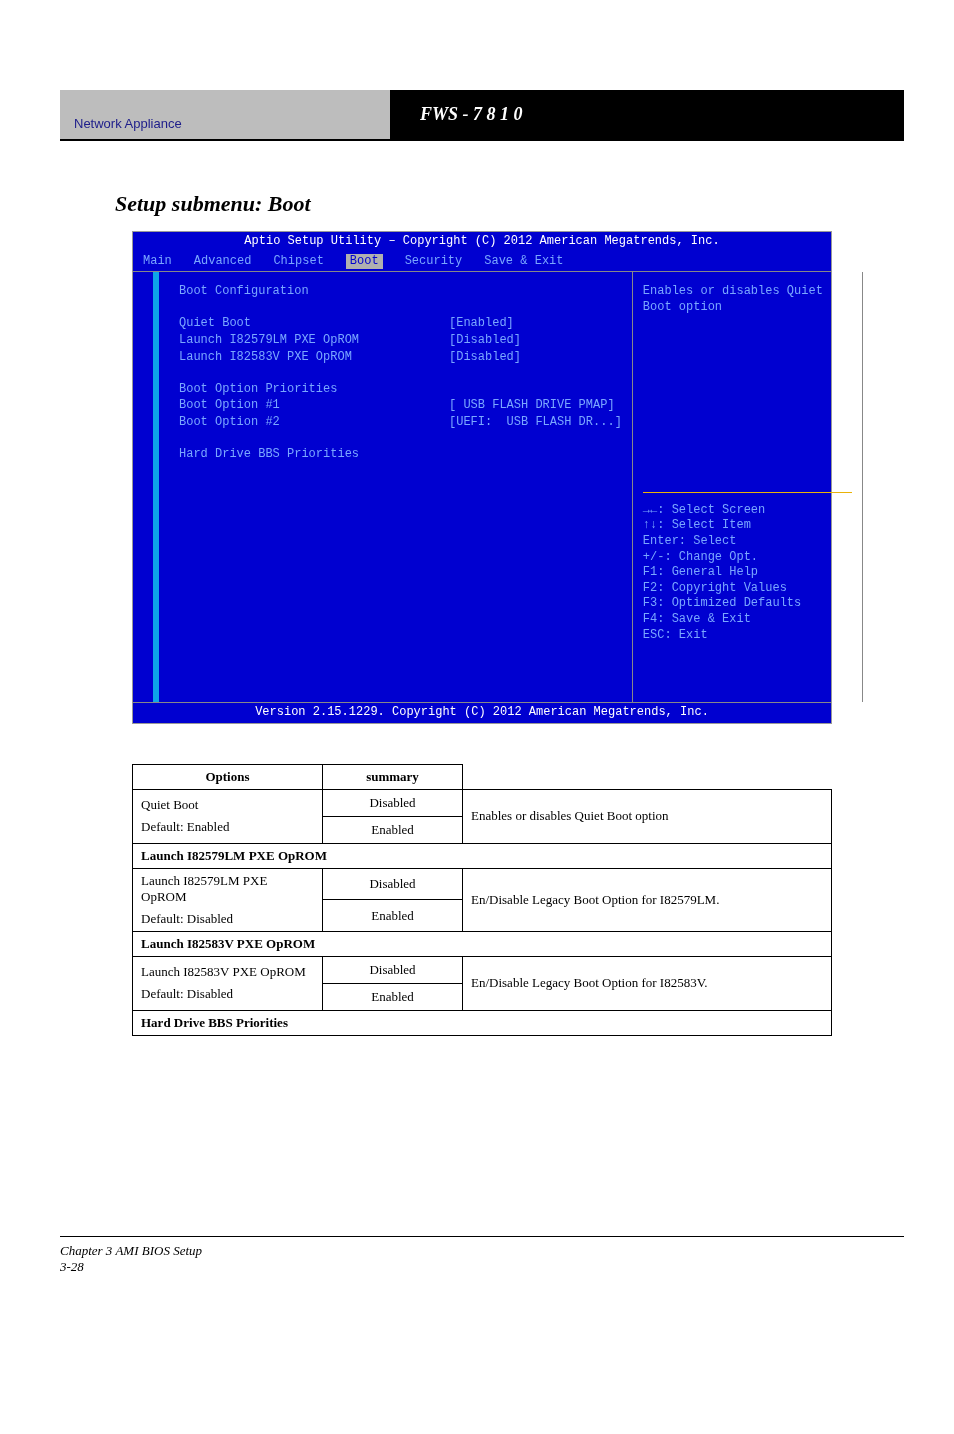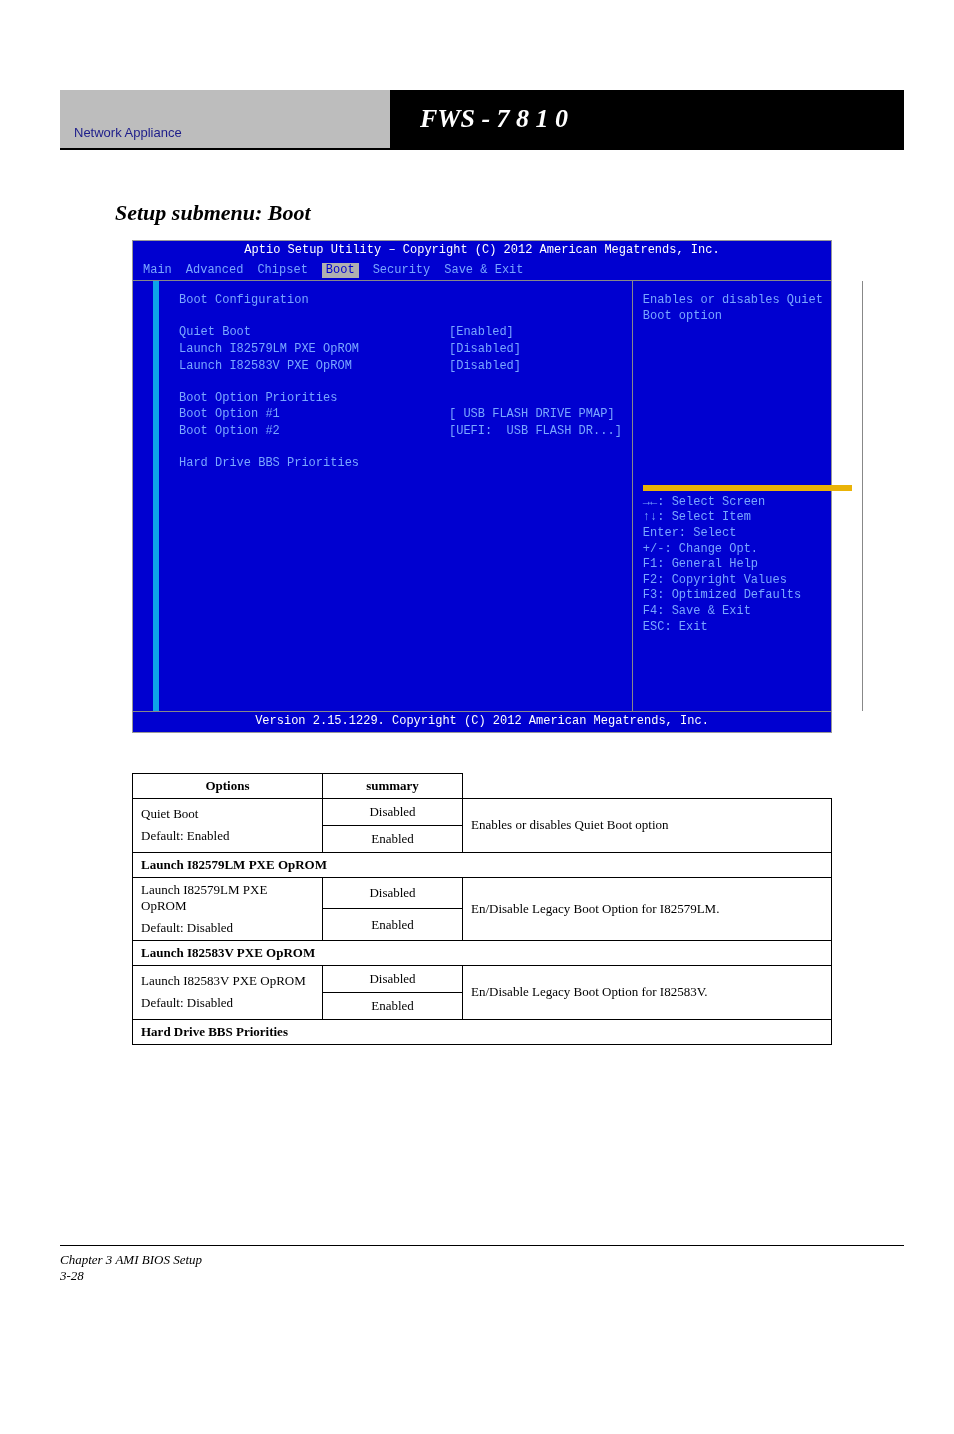--- a/index.html
+++ b/index.html
@@ -28,21 +28,21 @@
     align-items: flex-end;
     text-align: center;
   }
   .header-right {
     flex: 1;
     background: #000;
     color: #fff;
     font-family: 'Times New Roman', serif;
     font-style: italic;
     font-weight: bold;
-    font-size: 26px;
+    font-size: 18px;
     padding: 14px 14px 14px 30px;
     display: flex;
     align-items: center;
   }
   .section-title {
     font-family: 'Times New Roman', serif;
     font-style: italic;
     font-size: 22px;
     font-weight: bold;
     margin-top: 50px;
@@ -65,21 +65,21 @@
     color: #fff;
     text-align: center;
     padding: 2px 0;
     font-size: 12px;
   }
   .bios-tabs {
     background: #0000d0;
     color: #7aa7ff;
     padding: 2px 10px;
     display: flex;
-    gap: 14px;
+    gap: 22px;
     border-bottom: 1px solid #888;
   }
   .bios-tab { white-space: pre; }
   .bios-tab.active {
     background: #b0b0b0;
     color: #0000d0;
     padding: 0 4px;
   }
   .bios-body {
     display: flex;
@@ -100,21 +100,21 @@
   .bios-item { color: #7aa7ff; margin-bottom: 1px; }
   .bios-right {
     flex: 0 0 230px;
     padding: 12px 10px;
     color: #7aa7ff;
     display: flex;
     flex-direction: column;
     border-right: 1px solid #888;
   }
   .bios-help { flex: 0 0 auto; }
-  .bios-keys { margin-top: auto; border-top: 6px solid #eab308; padding-top: 4px; margin-bottom: 64px;}
+  .bios-keys { margin-top: auto; border-top: 1px solid #eab308; padding-top: 10px; margin-bottom: 47px;}
   .bios-footer {
     background: #0000d0;
     color: #fff;
     text-align: center;
     padding: 2px 0;
     border-top: 1px solid #888;
   }
 
   
   .opts {

